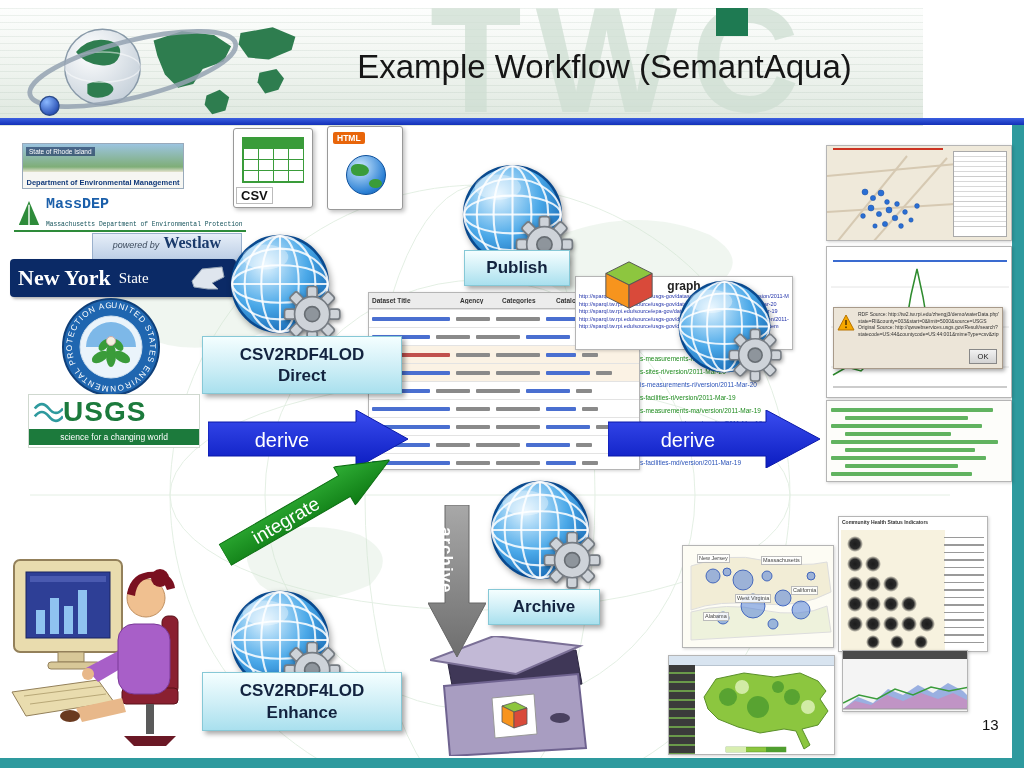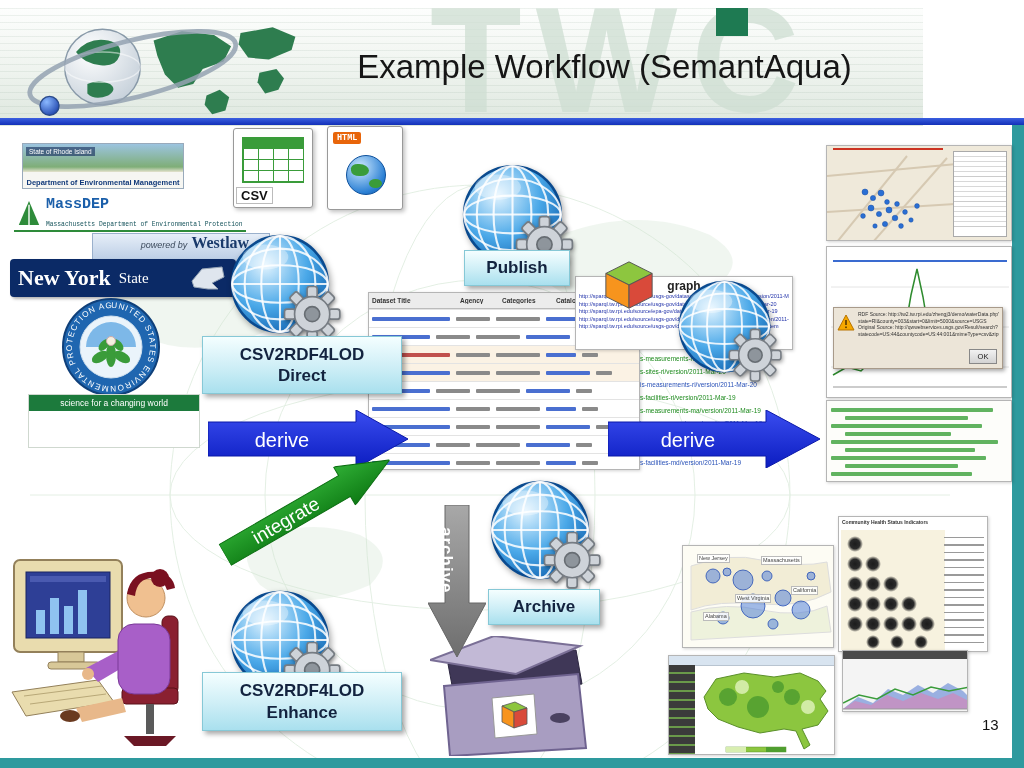--- a/index.html
+++ b/index.html
@@ -34,21 +34,21 @@
          background:rgba(18,40,90,.6);padding:0 3px;line-height:9px;}
   .ridem .t2{position:absolute;left:0;bottom:1px;width:100%;text-align:center;
          font-size:7.5px;font-weight:bold;color:#123a7a;}
   .massdep{left:14px;top:196px;width:232px;height:36px;background:#fff;z-index:2;
          border-bottom:2px solid #2e8b3a;display:flex;align-items:center;padding:1px 2px;box-sizing:border-box;}
   .massdep .txt{margin-left:4px;font-family:Liberation Mono, monospace;}
   .massdep .name{font-size:15px;font-weight:bold;color:#1b5faa;line-height:15px;}
   .massdep .tag{font-size:6.3px;color:#14525a;}
   .westlaw{left:92px;top:233px;width:148px;height:28px;z-index:2;
          background:linear-gradient(180deg,#e6eef8,#b8cbe4);border:1px solid #9ab0cc;
-         display:flex;align-items:baseline;justify-content:center;gap:4px;padding-left:28px;}
+         display:flex;align-items:baseline;justify-content:center;gap:4px;}
   .westlaw .pre{font-size:9px;font-style:italic;color:#3c4a5c;}
   .westlaw .name{font-size:16px;font-weight:bold;color:#1a3a6b;font-family:"Liberation Serif",serif;}
   .nys{left:10px;top:259px;width:226px;height:38px;z-index:2;background:#0b2a66;border-radius:4px;
          display:flex;align-items:center;padding:0 8px;box-sizing:border-box;
          box-shadow:2px 2px 3px rgba(0,0,0,.3);}
   .nys .n1{color:#fff;font-family:"Liberation Serif",serif;font-size:22px;font-weight:bold;}
   .nys .n2{color:#fff;font-family:Liberation Serif, serif;font-size:15px;margin-left:8px;}
   .epa{left:56px;top:297px;width:110px;height:100px;z-index:2;}
   .usgs{left:28px;top:394px;width:170px;height:52px;background:#fff;border:1px solid #cfd8cf;z-index:2;}
   .usgs .row{display:flex;align-items:center;height:34px;padding-left:4px;}
@@ -61,21 +61,21 @@
          box-shadow:2px 2px 4px rgba(0,0,0,.25);}
   .csv-icon{left:233px;top:128px;width:78px;height:78px;}
   .csv-grid{position:absolute;left:8px;top:8px;width:60px;height:44px;
          background:
           linear-gradient(#3a9c3a,#3a9c3a) 0 0/60px 11px no-repeat,
           repeating-linear-gradient(0deg,#3a9c3a 0 1px,transparent 1px 11px),
           repeating-linear-gradient(90deg,#3a9c3a 0 1px,transparent 1px 15px);
          border:1px solid #3a9c3a;}
   .csv-tag{position:absolute;left:2px;bottom:3px;background:#fff;border:1px solid #bbb;
          font-size:13px;font-weight:bold;color:#111;padding:0 4px;}
-  .html-icon{left:327px;top:126px;width:74px;height:82px;font-family:Liberation Mono, monospace;}
+  .html-icon{left:327px;top:126px;width:74px;height:82px;}
   .html-badge{position:absolute;left:5px;top:5px;background:#e8650a;color:#fff;
          font-size:8.5px;font-weight:bold;padding:1px 4px;border-radius:2px;}
   .html-globe{position:absolute;left:18px;top:28px;width:38px;height:38px;border-radius:50%;
          background:radial-gradient(circle at 35% 30%,#cfeaff,#2a7fd4 70%,#0b4f9c);
          border:1px solid #0b4f9c;overflow:hidden;}
   .html-globe:before{content:"";position:absolute;left:4px;top:8px;width:18px;height:12px;
          background:#3a9c3a;border-radius:40% 60% 50% 50%;}
   .html-globe:after{content:"";position:absolute;right:3px;bottom:6px;width:13px;height:9px;
          background:#3a9c3a;border-radius:50%;}
 
@@ -323,20 +323,27 @@
       <ellipse cx="55" cy="58" rx="5" ry="12"></ellipse>
       <ellipse cx="44" cy="60" rx="9" ry="5" transform="rotate(-30 44 60)"></ellipse>
       <ellipse cx="66" cy="60" rx="9" ry="5" transform="rotate(30 66 60)"></ellipse>
       <ellipse cx="48" cy="48" rx="7" ry="4" transform="rotate(-50 48 48)"></ellipse>
       <ellipse cx="62" cy="48" rx="7" ry="4" transform="rotate(50 62 48)"></ellipse>
     </g>
     <circle cx="55" cy="44" r="4.5" fill="#f5f0e0" stroke="#caa"></circle>
   </svg>
 
   <div class="abs usgs">
+    <div class="row">
+      <svg width="30" height="24" viewBox="0 0 34 24">
+        <path d="M2,8 q8,-10 16,0 q8,10 16,0" fill="none" stroke="#2e9a9e" stroke-width="3"></path>
+        <path d="M2,17 q8,-10 16,0 q8,10 16,0" fill="none" stroke="#2e9a9e" stroke-width="3"></path>
+      </svg>
+      <span class="name">USGS</span>
+    </div>
     <div class="tagbar">science for a changing world</div>
   </div>
 
   <div class="abs file-icon csv-icon">
     <div class="csv-grid"></div>
     <span class="csv-tag">CSV</span>
   </div>
   <div class="abs file-icon html-icon">
     <span class="html-badge">HTML</span>
     <div class="html-globe"></div>

